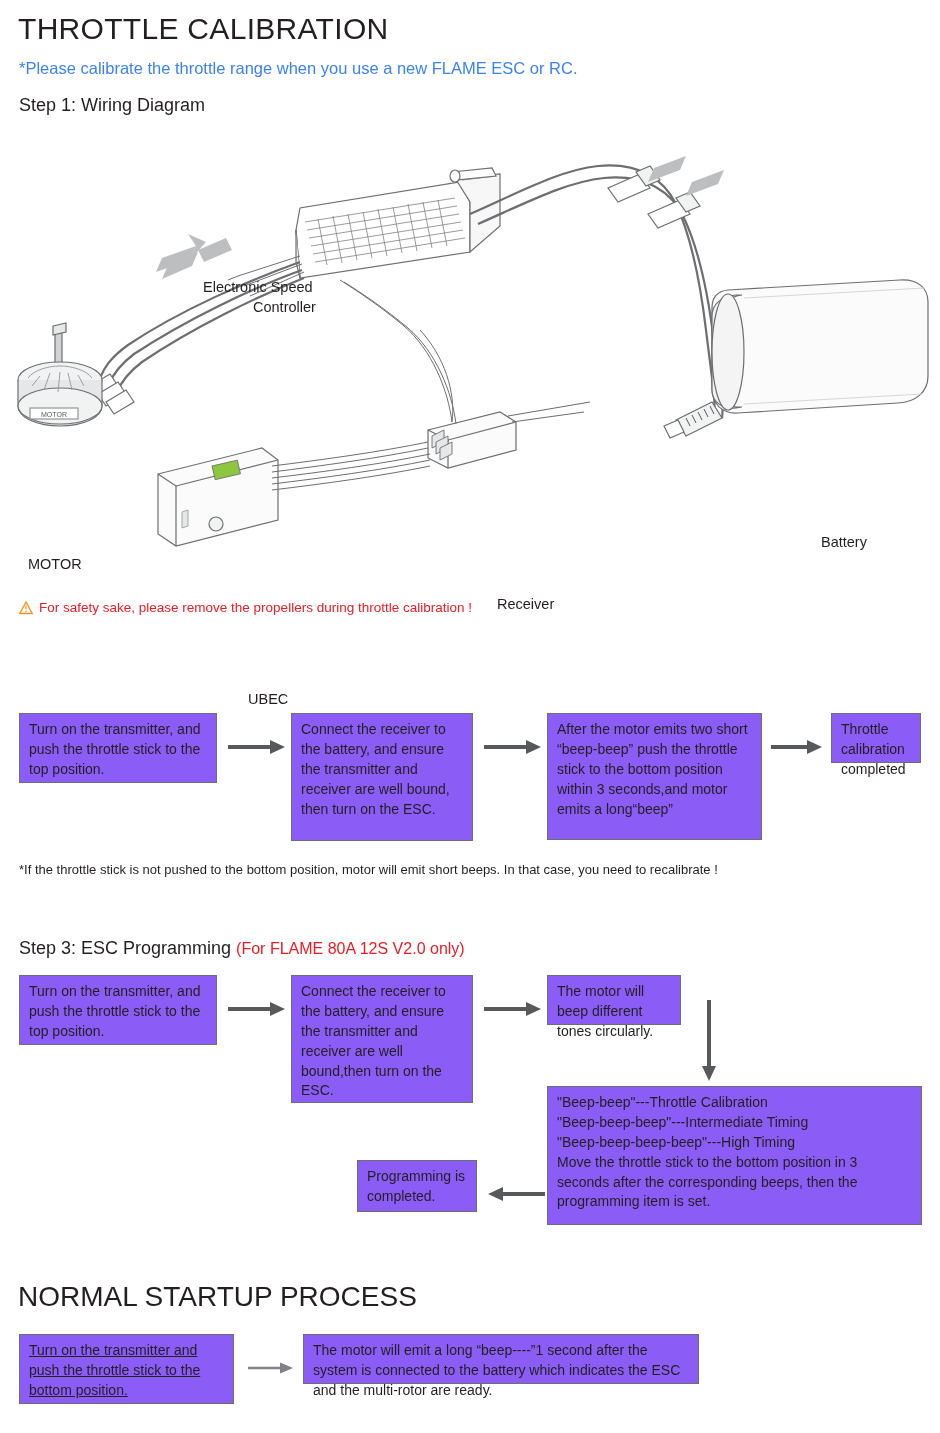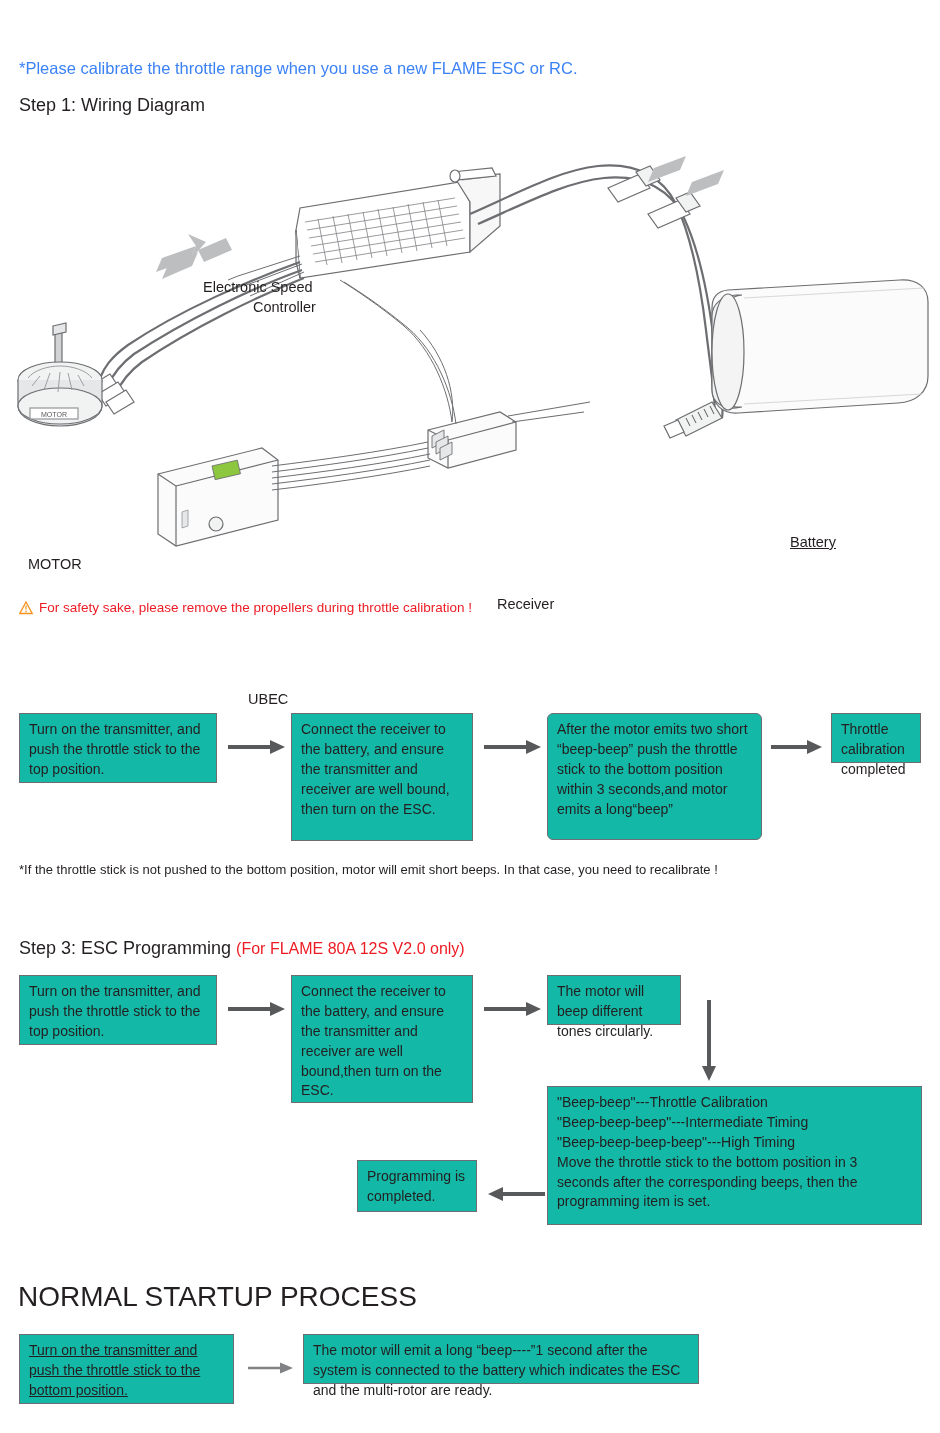--- a/index.html
+++ b/index.html
@@ -53,21 +53,21 @@
   .lbl {
     position: absolute;
     font-size: 14.5px;
     color: #231f20;
     line-height: 1.25;
     white-space: nowrap;
   }
   .lbl-esc  { left: 203px; top: 148px; text-align: center; }
   .lbl-esc2 { left: 253px; top: 168px; }
   .lbl-motor { left: 28px; top: 425px; }
-  .lbl-battery { left: 790px; top: 403px; text-decoration: underline; }
+  .lbl-battery { left: 821px; top: 403px; }
   .lbl-receiver { left: 497px; top: 465px; }
   .lbl-ubec { left: 248px; top: 560px; }
 
   .warn {
     position: absolute;
     left: 19px;
     top: 600px;
     font-size: 13.5px;
     color: #ed1c24;
     display: flex;
@@ -82,21 +82,21 @@
     font-size: 18px;
     color: #231f20;
   }
   .step-head .red { color: #ed1c24; font-size: 16px; }
   .step2-head { left: 19px; top: 678px; }
   .step3-head { left: 19px; top: 938px; }
 
   .box {
     position: absolute;
     border: 1px solid #6d6e71;
-    background: #14b8a6;
+    background: #8b5cf6;
     font-size: 14px;
     line-height: 1.42;
     padding: 6px 8px 6px 9px;
     color: #231f20;
   }
 
   .note {
     position: absolute;
     font-size: 13px;
     color: #231f20;
@@ -116,20 +116,21 @@
   .arrow {
     position: absolute;
   }
   .arrow svg { display: block; }
 </style>
 </head>
 <body>
 
 <div class="page">
 
+  <h1 class="title">THROTTLE CALIBRATION</h1>
   <div class="subtitle">*Please calibrate the throttle range when you use a new FLAME ESC or RC.</div>
   <div class="step1-head">Step 1: Wiring Diagram</div>
 
   <div class="diagram">
     <svg width="940" height="470" viewBox="0 0 940 470" xmlns="http://www.w3.org/2000/svg">
       <g fill="none" stroke="#6d6e71" stroke-width="1.2">
 
         <g>
 
           <path d="M296 100 L300 78 L460 52 L470 72 L470 122 L300 148 Z" fill="#ffffff" stroke="#6d6e71"></path>
@@ -326,21 +327,21 @@
   </div>
 
   <div class="box" style="left:291px; top:713px; width:182px; height:128px;">Connect the receiver to the battery, and ensure the transmitter and receiver are well bound, then turn on the ESC.</div>
   <div class="arrow" style="left:484px; top:738px;">
     <svg width="58" height="18" viewBox="0 0 58 18">
         <path d="M0 9 L44 9" stroke="#58595b" stroke-width="4"></path>
         <path d="M42 2 L57 9 L42 16 Z" fill="#58595b"></path>
       </svg>
   </div>
 
-  <div class="box" style="left:547px; top:713px; width:215px; height:127px;border-radius:6px;">After the motor emits two short “beep-beep” push the throttle stick to the bottom position within 3 seconds,and motor emits a long“beep”</div>
+  <div class="box" style="left:547px; top:713px; width:215px; height:127px;">After the motor emits two short “beep-beep” push the throttle stick to the bottom position within 3 seconds,and motor emits a long“beep”</div>
   <div class="arrow" style="left:771px; top:738px;">
     <svg width="52" height="18" viewBox="0 0 52 18">
         <path d="M0 9 L38 9" stroke="#58595b" stroke-width="4"></path>
         <path d="M36 2 L51 9 L36 16 Z" fill="#58595b"></path>
       </svg>
   </div>
 
   <div class="box" style="left:831px; top:713px; width:90px; height:50px;">Throttle calibration completed</div>
 
   <div class="note note2">*If the throttle stick is not pushed to the bottom position, motor will emit short beeps. In that case, you need to recalibrate !</div>

